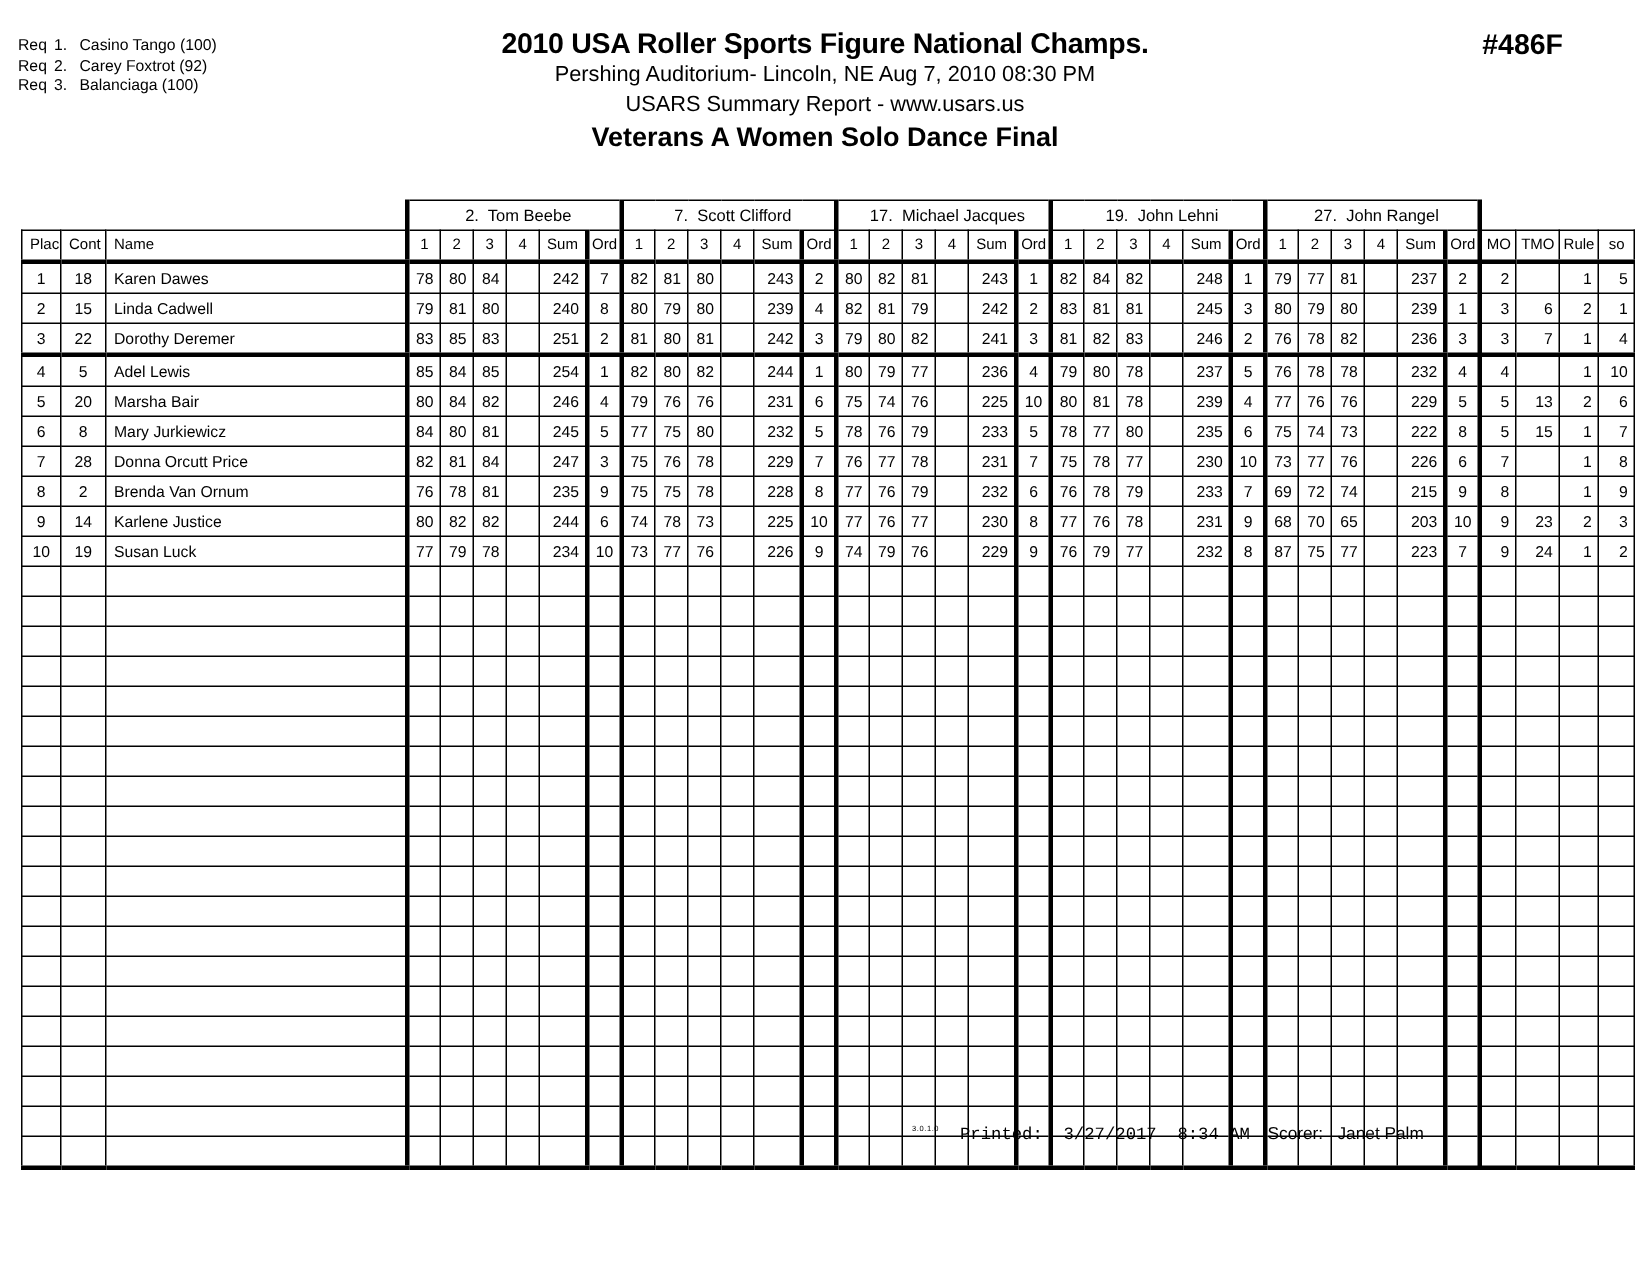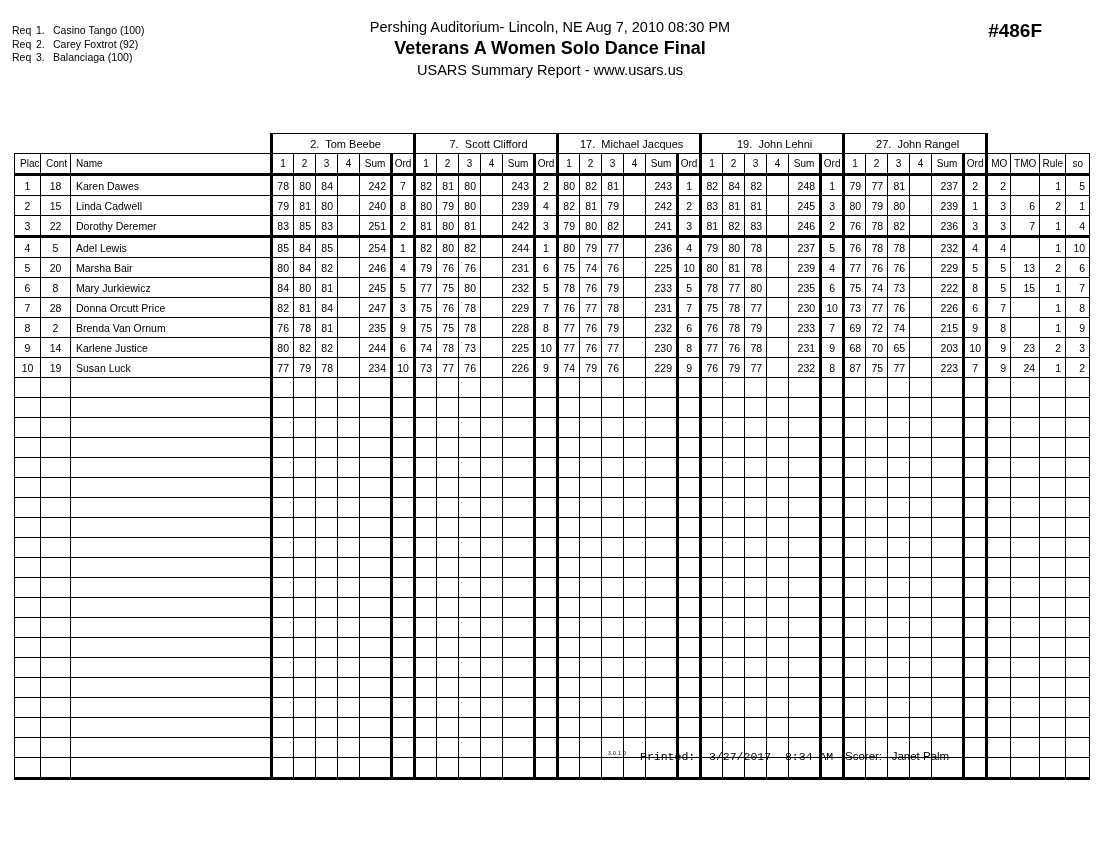--- a/index.html
+++ b/index.html
@@ -147,23 +147,24 @@
   </span>
   <span class="req-line">
     <span class="req-lbl">Req</span><span class="req-num">2.</span><span>Carey Foxtrot (92)</span>
   </span>
   <span class="req-line">
     <span class="req-lbl">Req</span><span class="req-num">3.</span><span>Balanciaga (100)</span>
   </span>
 </div>
 
 <div id="header">
+  <div id="title-main">2010 USA Roller Sports Figure National Champs.</div>
   <div id="title-venue">Pershing Auditorium- Lincoln, NE  Aug 7, 2010  08:30 PM</div>
+  <div id="title-report">USARS Summary Report - www.usars.us</div>
   <div id="title-event">Veterans A Women Solo Dance Final</div>
-  <div id="title-report">USARS Summary Report - www.usars.us</div>
 </div>
 <div id="event-code">#486F</div>
 
 <table id="sheet">
   <colgroup>
     <col style="width:26px">
       <col style="width:30px">
       <col style="width:201px">
     <col style="width:22px">
       <col style="width:22px">

